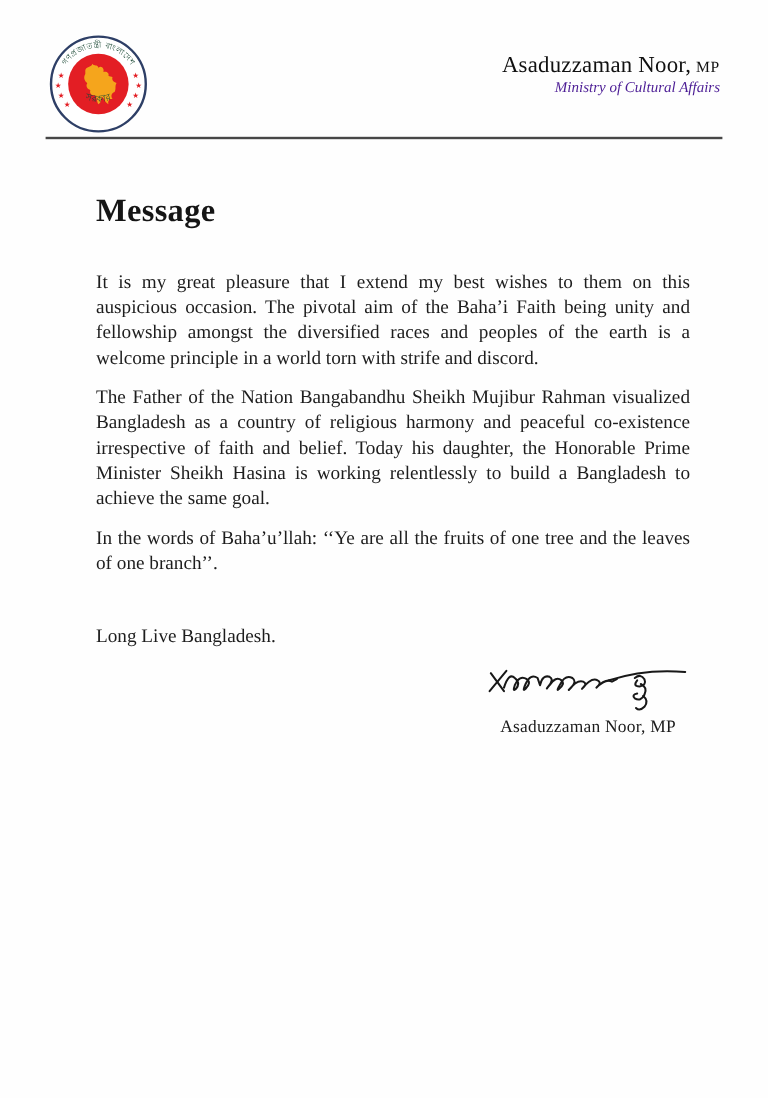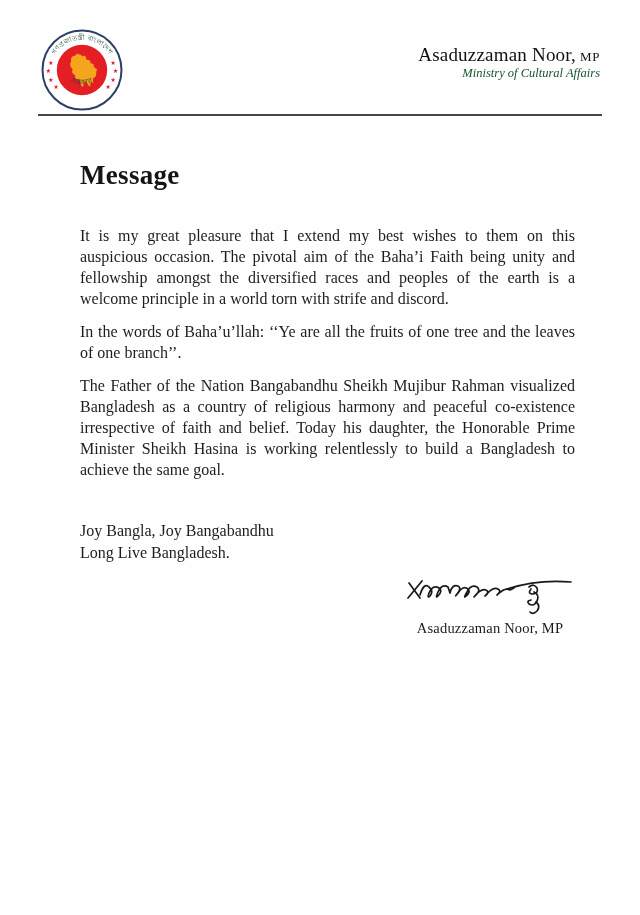--- a/index.html
+++ b/index.html
@@ -18,21 +18,21 @@
     display:flex;
     justify-content:space-between;
     align-items:flex-start;
     padding:28px 40px 0 40px;
   }
   .emblem { width:84px; height:84px; flex:0 0 auto; }
   .sender { text-align:right; margin-top:16px; line-height:1.18; }
   .sender-name { font-size:19px; color:#111; letter-spacing:0.2px; }
   .sender-name .mp { font-size:13px; letter-spacing:0.6px; margin-left:4px; }
   .sender-title { font-size:14.5px; margin-top:1px; }
-  .sender-ministry, .sender-govt { font-size:12.5px; font-style:italic; color:#14532d; }
+  .sender-ministry, .sender-govt { font-size:12.5px; font-style:italic; color:#4c1d95; }
   .rule {
     margin:2px 38px 0 38px;
     border-top:2px solid #474747;
     height:0;
   }
   .title {
     margin:44px 65px 0 80px;
     font-size:27px;
     font-weight:bold;
     color:#151515;
@@ -106,26 +106,25 @@
     </div>
   </header>
 
   <div class="rule"></div>
 
   <main>
     <h1 class="title">Message</h1>
 
     <div class="body-text">
       <p>It is my great pleasure that I extend my best wishes to them on this auspicious occasion. The pivotal aim of the Baha’i Faith being unity and fellowship amongst the diversified races and peoples of the earth is a welcome principle in a world torn with strife and discord.</p>
+      <p>The Father of the Nation Bangabandhu Sheikh Mujibur Rahman visualized Bangladesh as a country of religious harmony and peaceful co-existence irrespective of faith and belief. Today his daughter, the Honorable Prime Minister Sheikh Hasina is working relentlessly to build a Bangladesh to achieve the same goal.</p>
       <p>In the words of Baha’u’llah: ‘‘Ye are all the fruits of one tree and the leaves of one branch’’.</p>
-      <p>The Father of the Nation Bangabandhu Sheikh Mujibur Rahman visualized Bangladesh as a country of religious harmony and peaceful co-existence irrespective of faith and belief. Today his daughter, the Honorable Prime Minister Sheikh Hasina is working relentlessly to build a Bangladesh to achieve the same goal.</p>
     </div>
 
     <div class="closing">
-      <div>Joy Bangla, Joy Bangabandhu</div>
       <div>Long Live Bangladesh.</div>
     </div>
 
     <div class="sig-block">
       <svg class="sig-scrawl" viewBox="0 0 175 44" width="175" height="44">
         <g fill="none" stroke="#181818" stroke-width="1.7" stroke-linecap="round" stroke-linejoin="round">
           <path d="M 5,24 L 19,7"></path>
           <path d="M 6,9 L 17,24"></path>
           <path d="M 17,21 Q 21,8 26,13 Q 31,17 27,22 Q 24,25 26,19 Q 30,10 36,14 Q 40,17 35,22 Q 32,25 35,18 Q 39,9 45,13 L 47,19 Q 49,10 55,12 Q 59,14 54,20 Q 51,24 55,19 Q 60,11 65,15 Q 68,18 63,22 Q 60,25 64,18 Q 68,10 74,13 Q 78,16 73,21 L 71,23 Q 78,14 83,16 Q 87,18 82,22 Q 90,12 95,15 Q 99,17 94,21 Q 102,13 107,16 L 111,14"></path>
           <path d="M 104,15 Q 135,5 168,8"></path>

